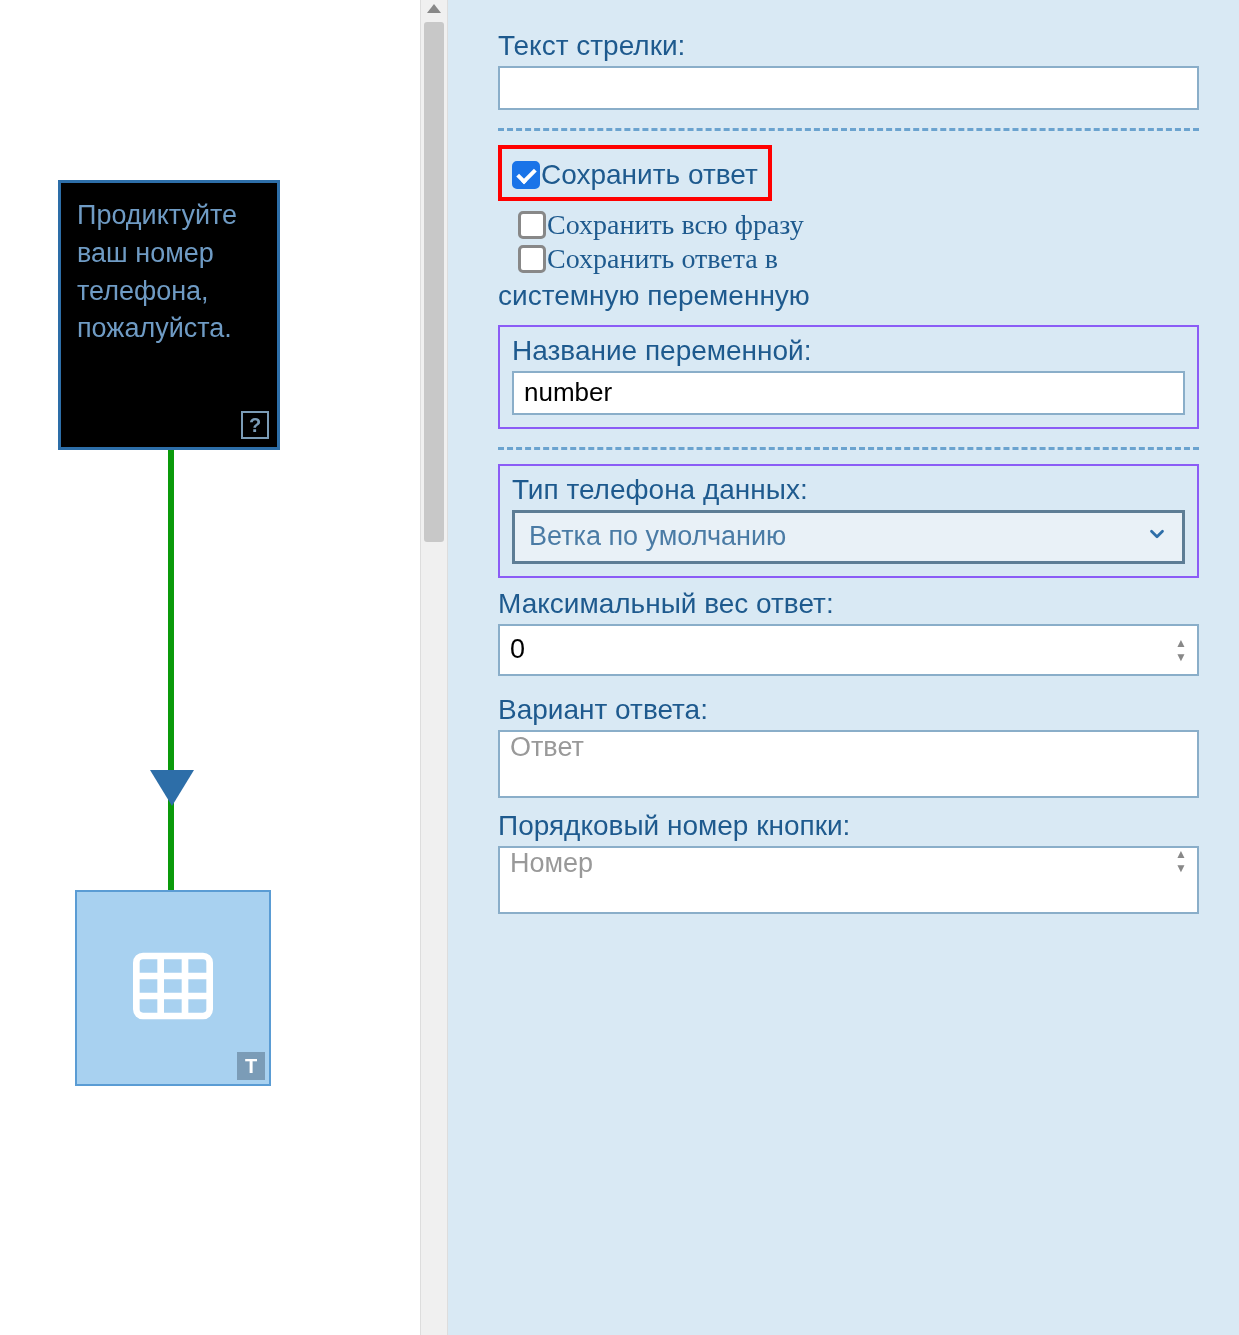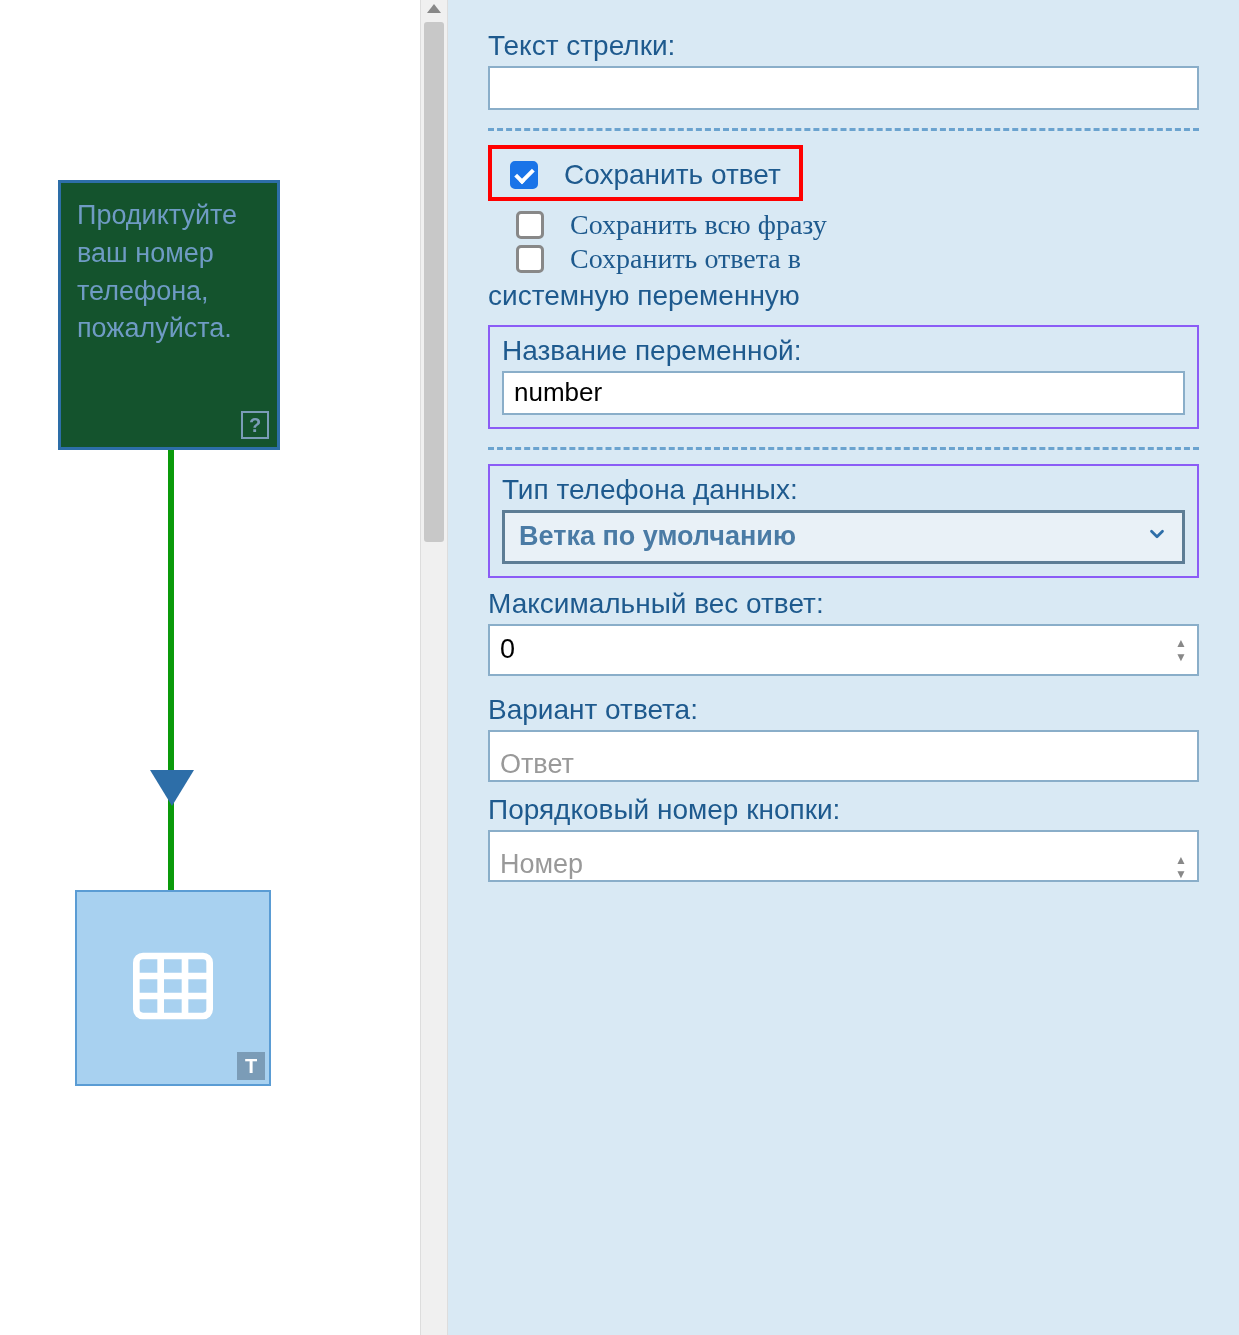--- a/index.html
+++ b/index.html
@@ -20,21 +20,21 @@
     background: #ffffff;
   }
 
   .flow-node-text {
     position: absolute;
     top: 180px;
     left: 58px;
     width: 222px;
     height: 270px;
     border: 3px solid #2d6ea8;
-    background: #14532d;
+    background: #000000;
     padding: 14px 16px;
     font-size: 27px;
     color: #6f9bc4;
     line-height: 1.4;
   }
 
   .help-icon {
     position: absolute;
     bottom: 8px;
     right: 8px;
@@ -129,21 +129,21 @@
     height: 520px;
     background: #c8c8c8;
     border-radius: 3px;
   }
 
   
   .properties-panel {
     flex: 1;
     height: 100%;
     background: #d9e9f4;
-    padding: 30px 40px 30px 40px;
+    padding: 30px 40px 30px 50px;
     font-size: 28px;
     color: #1e5a8e;
   }
 
   .form-group { margin-bottom: 12px; }
   .form-label { display: block; margin-bottom: 4px; color: #1e5a8e; font-size: 28px; }
 
   .text-input {
     width: 100%;
     height: 44px;
@@ -156,24 +156,24 @@
 
   .dashed-divider {
     border: none;
     border-top: 3px dashed #6ba3cf;
     margin: 18px 0 14px 0;
   }
 
   .checkbox-row {
     display: flex;
     align-items: center;
-    gap: 26px;
+    gap: 1px;
     font-size: 28px;
     color: #1e5a8e;
-    margin: 2px 8px;
+    margin: 2px 0;
   }
   .checkbox-group-indent {
     padding-left: 20px;
     font-family: Liberation Serif, serif;
   }
   .checkbox-wrap-text {
     color: #1e5a8e;
     font-size: 28px;
     line-height: 1.35;
     padding-left: 0;
@@ -208,21 +208,20 @@
     width: 100%;
     height: 54px;
     border: 3px solid #5d7d95;
     background: #e9f1f7;
     display: flex;
     align-items: center;
     justify-content: space-between;
     padding: 0 14px;
     color: #4a7ba5;
     font-size: 27px;
-    font-weight: bold;
   }
   .chevron-down-icon svg { width: 22px; height: 22px; }
 
   .number-input {
     width: 100%;
     height: 52px;
     border: 2px solid #8aaec9;
     background: #ffffff;
     display: flex;
     align-items: center;
@@ -236,25 +235,25 @@
     flex-direction: column;
     gap: 2px;
     color: #888;
     font-size: 12px;
     line-height: 1;
   }
   .stepper-arrows span { cursor: default; }
 
   .placeholder-input {
     width: 100%;
-    height: 52px;
+    height: 68px;
     border: 2px solid #8aaec9;
     background: #ffffff;
     display: flex;
-    align-items: flex-end;
+    align-items: flex-start;
     justify-content: space-between;
     padding: 0 10px;
     font-size: 27px;
     color: #999;
   }
 
   .red-box-tight { border: 2px solid #8b5cf6; padding: 8px 12px 12px 12px; margin-bottom: 10px; }
   .red-box-checkboxes { border: 4px solid #ff0000; padding: 8px 10px 4px 10px; display: inline-block; margin-bottom: 6px; }
 
 </style>

